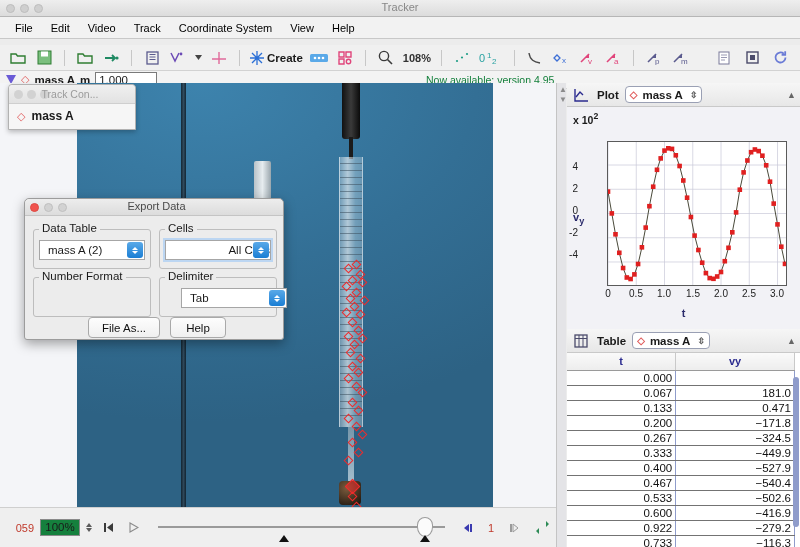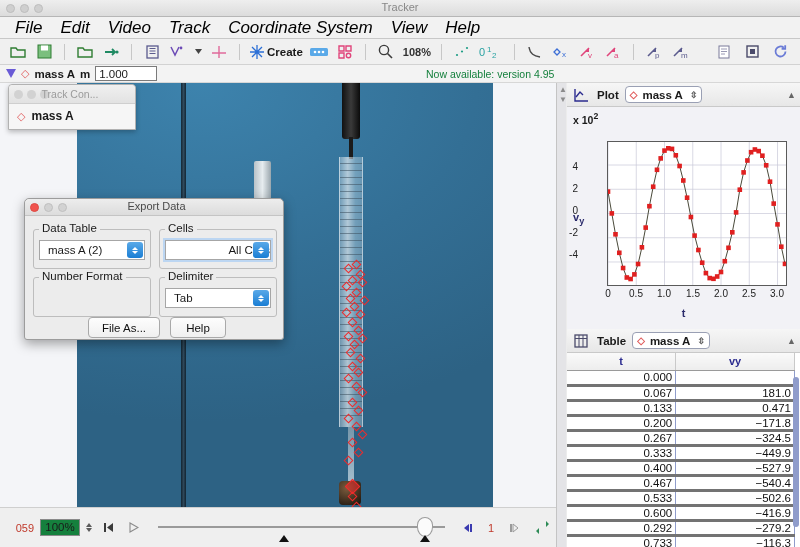--- a/index.html
+++ b/index.html
@@ -26,26 +26,26 @@
   }
   .traffic{ position:absolute; left:6px; top:4px; display:flex; gap:5px; }
   .traffic i{ width:9px; height:9px; border-radius:50%; background:#cfcfcf;
               border:1px solid #bdbdbd; display:block; }
 
   
   .menubar{
     height:22px; background:#f2f2f2; border-bottom:1px solid #c8c8c8;
     display:flex; align-items:center; padding-left:6px; gap:0;
   }
-  .menubar .mi{ padding:2px 9px; font-size:17px; color:#000; cursor:default;font-style:italic; }
+  .menubar .mi{ padding:2px 9px; font-size:11px; color:#000; cursor:default; }
 
   
   .toolbar{
     height:26px; background:#f0f0f0; border-bottom:1px solid #d2d2d2;
-    display:flex; align-items:center; padding:0 8px; gap:6px; position:relative;
+    display:flex; align-items:center; padding:0 8px; gap:6px; position:relative;margin-top:6px;
   }
   .tb{ width:20px; height:20px; display:flex; align-items:center; justify-content:center; }
   .sep{ width:1px; height:16px; background:#c7c7c7; margin:0 4px; }
   .zoomlabel{ font-size:11px; font-weight:bold; color:#333; margin-left:1px; }
   .createbtn{ display:flex; align-items:center; gap:3px; font-size:11.5px; font-weight:bold; }
   .tb-right{ margin-left:auto; display:flex; align-items:center; gap:8px; padding-right:2px;}
 
   
   .trackrow{
     height:18px; background:#f3f3f3; border-bottom:1px solid #d7d7d7;
@@ -166,21 +166,21 @@
   
   .tablearea{ position:absolute; left:0; top:246px; width:233px; height:218px; background:#fff; }
   .tblhdr{ height:24px; }
   .tbl{ position:absolute; left:0; top:24px; width:233px; height:194px; overflow:hidden; }
   table{ border-collapse:collapse; width:228px; font-size:11.5px; }
   th{
     background:linear-gradient(#fafafa,#ededed);
     border-bottom:1px solid #9a9a9a; border-right:1px solid #c9c9c9;
     color:#2b2b8f; font-size:11px; font-weight:bold; height:17px;
   }
-  td{ border-bottom:3px solid #737373; border-right:1px solid #8f9ccb;
+  td{ border-bottom:1px solid #737373; border-right:1px solid #8f9ccb;
       height:15px; text-align:right; padding-right:3px; font-size:11.5px; color:#111;}
   td.c0{ width:108px; } td.c1{ width:118px; }
   .tblscroll{ position:absolute; right:1px; top:24px; width:6px; height:192px; }
   .tblscroll i{ display:block; width:6px; height:150px; background:#8f9ccb; border-radius:3px; }
 
   
   .trackctl{
     position:absolute; left:8px; top:84px; width:128px; height:46px;
     background:#f6f6f6; border:1px solid #b2b2b2; border-radius:4px 4px 0 0;
     box-shadow:0 2px 5px rgba(0,0,0,.25); z-index:30;
@@ -698,21 +698,21 @@
                 </tr>
                 <tr>
                   <td class="c0">0.533</td>
                   <td class="c1">−502.6</td>
                 </tr>
                 <tr>
                   <td class="c0">0.600</td>
                   <td class="c1">−416.9</td>
                 </tr>
                 <tr>
-                  <td class="c0">0.292</td>
+                  <td class="c0">0.922</td>
                   <td class="c1">−279.2</td>
                 </tr>
                 <tr>
                   <td class="c0">0.733</td>
                   <td class="c1">−116.3</td>
                 </tr>
               </tbody>
           </table>
           <div class="tblscroll">
               <i></i>
@@ -767,21 +767,21 @@
         </span>
     </div>
 
     <div class="grp" style="left:8px;top:78px;width:118px;height:40px">
       <span class="lg">Number Format</span>
     </div>
 
     <div class="grp" style="left:134px;top:78px;width:118px;height:40px">
       <span class="lg">Delimiter</span>
     </div>
-    <div class="sel" style="left:140px;top:89px;width:106px">
+    <div class="sel" style="left:156px;top:89px;width:106px">
       <span>Tab</span>
       <span class="arrowbox">
           <i class="u"></i>
           <i class="d"></i>
         </span>
     </div>
 
     <div class="btn" style="left:63px;top:118px;width:72px">File As...</div>
     <div class="btn" style="left:145px;top:118px;width:56px">Help</div>
   </div>

